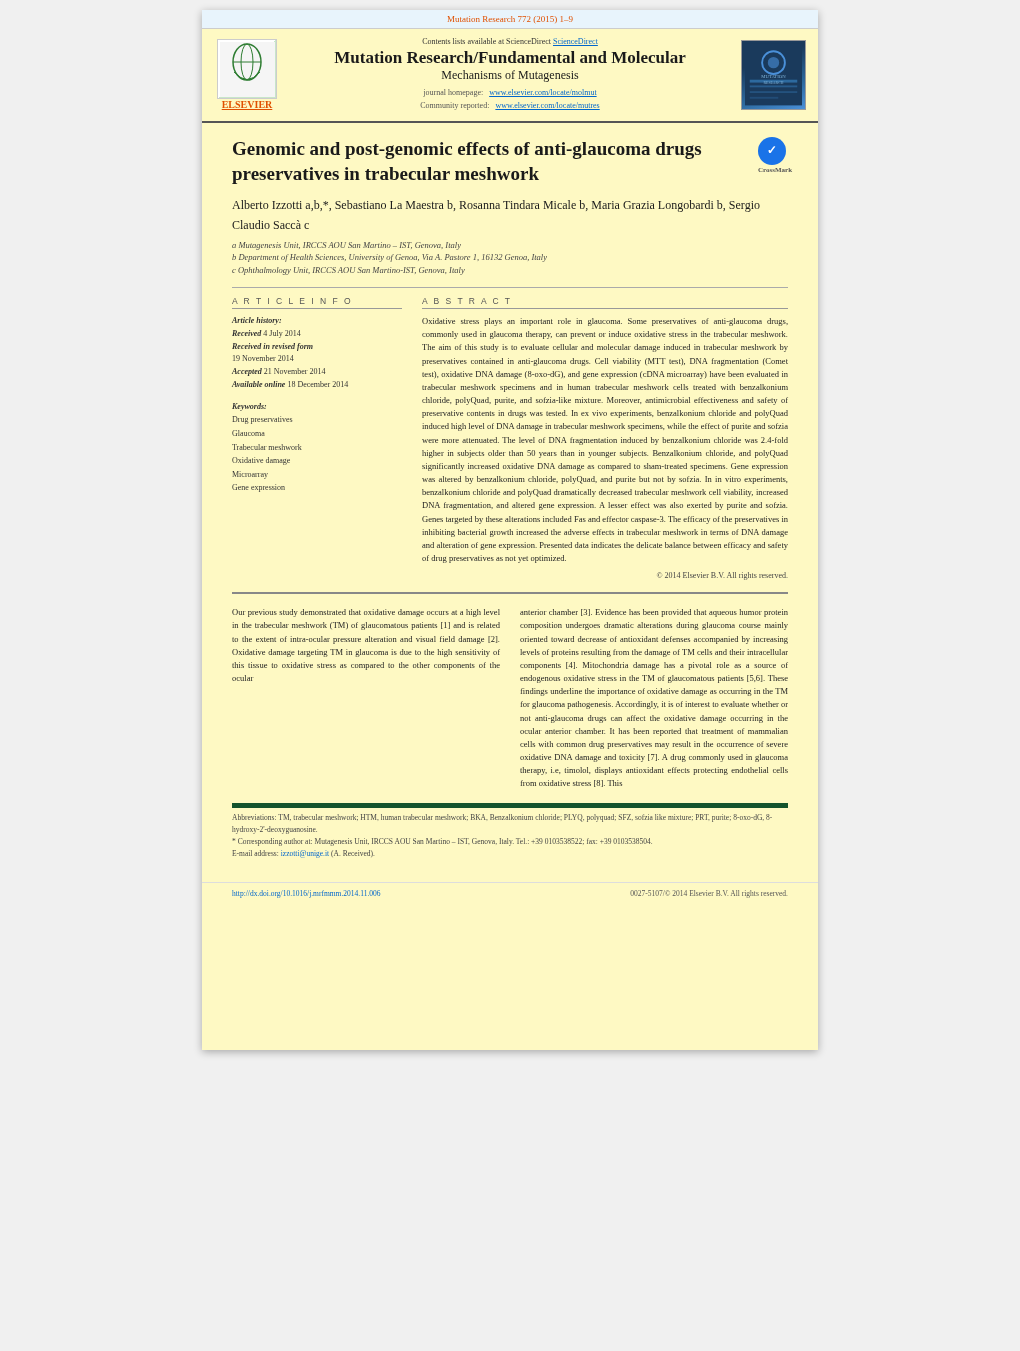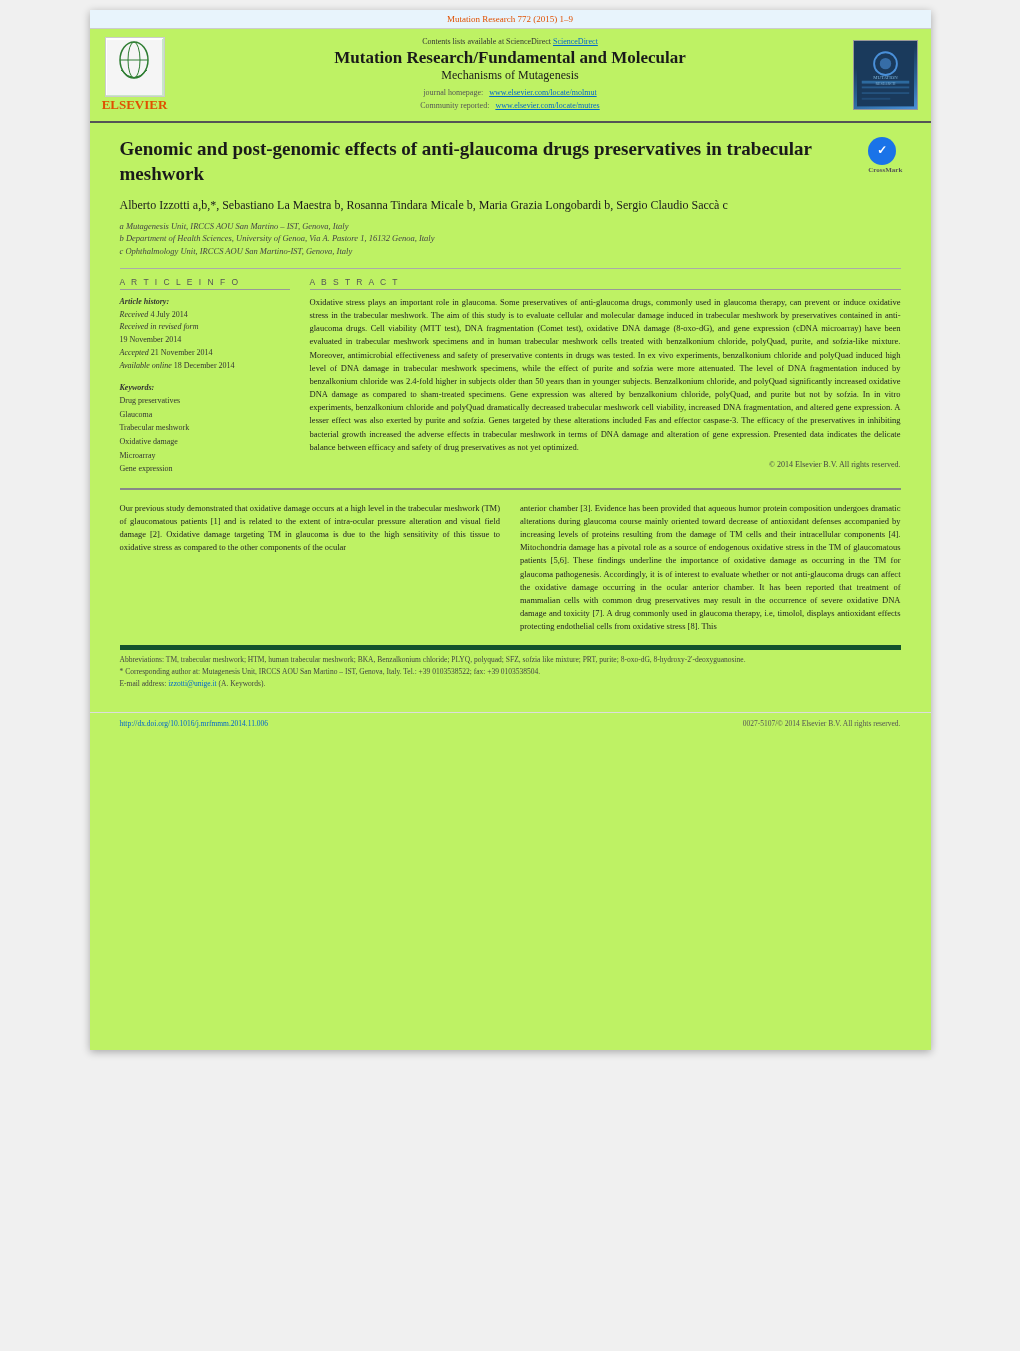--- a/index.html
+++ b/index.html
@@ -6,22 +6,22 @@
     body {
       background: #f0f0f0;
       font-family: 'Times New Roman', Times, serif;
       display: flex;
       justify-content: center;
       align-items: flex-start;
       min-height: 100vh;
       padding: 10px;
     }
     .page {
-      background: #bef264;
-      width: 841px;
+      background: #fef9c3;
+      width: 616px;
       min-height: 1040px;
       padding: 0;
       box-shadow: 0 2px 8px rgba(0,0,0,0.3);
       position: relative;
     }
     
     .top-bar {
       background: #e8f4fc;
       text-align: center;
       padding: 4px 0;
@@ -49,24 +49,25 @@
       height: 60px;
       background: linear-gradient(135deg, #fff 50%, #c8e6c9 50%);
       border: 1px solid #ccc;
       display: flex;
       align-items: center;
       justify-content: center;
       font-size: 7px;
       color: #2e7d32;
     }
     .elsevier-logo .elsevier-text {
-      font-size: 13px;
+      font-size: 10px;
       color: #e05000;
       font-weight: bold;
       margin-top: 0;
+      text-decoration: underline;
     }
     .journal-title-block {
       flex: 1;
       text-align: center;
       display: flex;
       flex-direction: column;
       justify-content: center;
     }
     .journal-contents-line {
       font-size: 8px;
@@ -196,21 +197,21 @@
       font-size: 8px;
       line-height: 1.6;
       color: #333;
     }
     .article-info-block .info-title {
       font-style: italic;
       font-weight: bold;
       font-size: 8px;
     }
     .article-info-block .info-label {
-      font-weight: normal;
+      font-weight: bold;
       font-style: italic;
     }
 
     .keywords-block {
       font-size: 8px;
       line-height: 1.7;
       color: #333;
       margin-top: 8px;
     }
     .keywords-block .kw-title {
@@ -421,21 +422,21 @@
     </div>
 
     <div class="footnotes">
       <div>Abbreviations: TM, trabecular meshwork; HTM, human trabecular meshwork; BKA, Benzalkonium chloride; PLYQ, polyquad; SFZ, sofzia like mixture; PRT, purite; 8-oxo-dG, 8-hydroxy-2'-deoxyguanosine.</div>
       <div>
         <span>* Corresponding author at: Mutagenesis Unit, IRCCS AOU San Martino – IST, Genova, Italy. Tel.: +39 0103538522; fax: +39 0103538504.</span>
       </div>
       <div>
         <span>E-mail address:</span>
         <span style="color:#0066cc; cursor:pointer;">izzotti@unige.it</span>
-        <span>(A. Keywords).</span>
+        <span>(A. Received).</span>
       </div>
     </div>
 
   </div>
 
   <div class="page-footer">
     <span class="footer-left" style="color:#0066cc; cursor:pointer;">http://dx.doi.org/10.1016/j.mrfmmm.2014.11.006</span>
     <span class="footer-right" style="color:#555;padding-left:36px;">0027-5107/© 2014 Elsevier B.V. All rights reserved.</span>
   </div>
 

